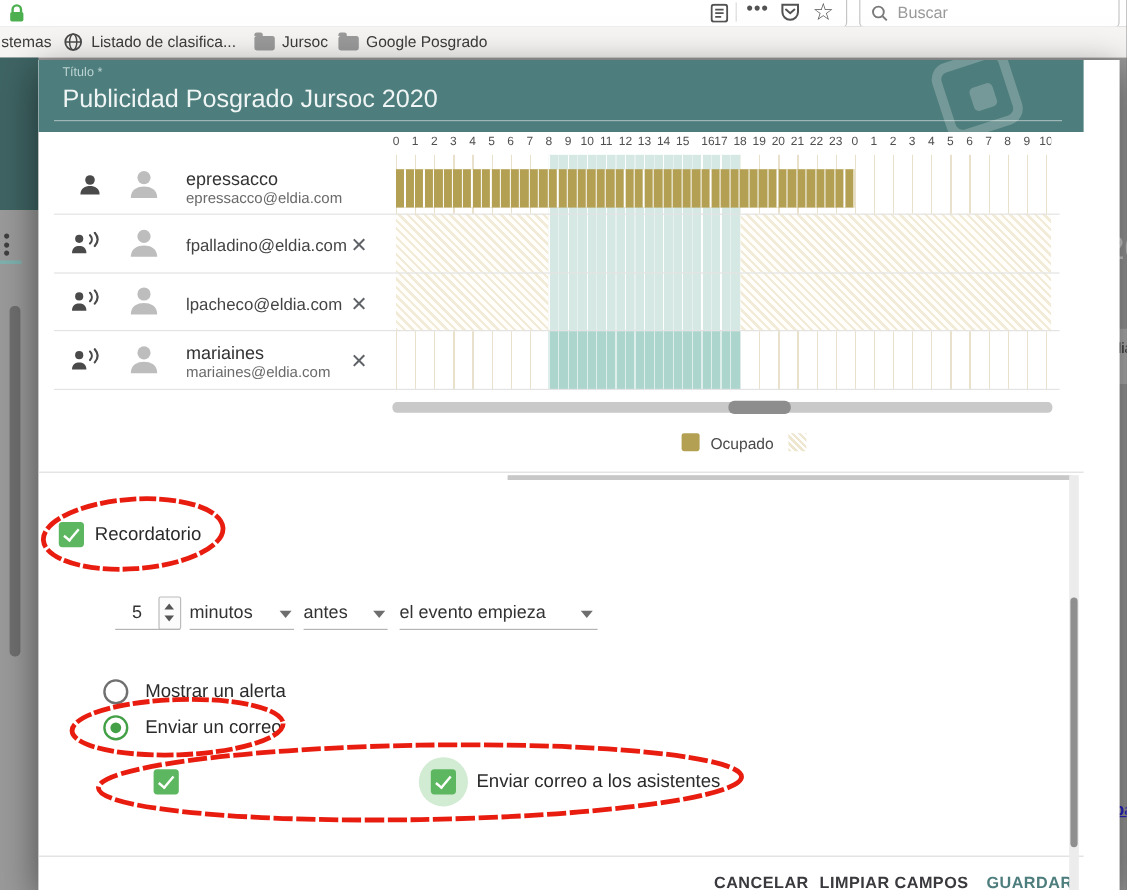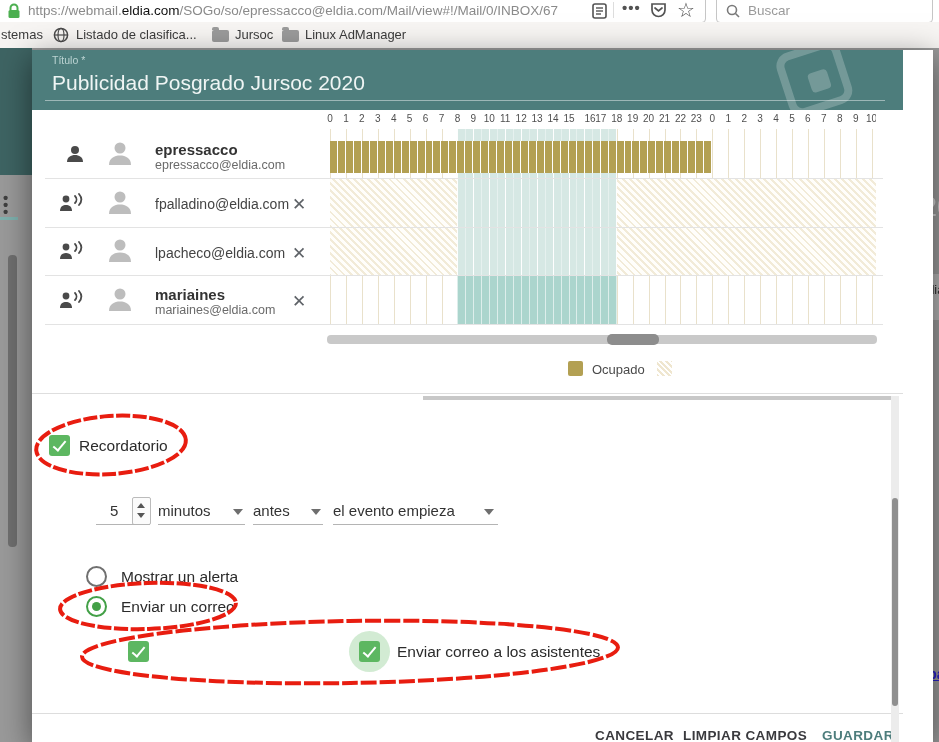--- a/index.html
+++ b/index.html
@@ -49,21 +49,21 @@
     repeating-linear-gradient(90deg,rgba(255,255,255,.4) 0,rgba(255,255,255,.4) 1px,transparent 1px,transparent 7.965px),
     var(--band,#d6e8e4);}
   #band-dark{top:147px;height:49px;background:
     repeating-linear-gradient(90deg,rgba(255,255,255,.6) 0,rgba(255,255,255,.6) 1px,transparent 1px,transparent 7.965px),
     #abd5cd;}
   #busy-blocks{top:12px;height:32px;background:
     repeating-linear-gradient(90deg,transparent 0,transparent 6.96px,#fff 6.96px,#fff 7.96px),
     var(--olive,#b3a053);}
   .rowline{left:13px;width:838px;height:1px;background:#e3e3e3;}
   
-  .att-name{font-size:15px;color:#333;font-weight:bold;}
+  .att-name{font-size:15px;color:#333;}
   .att-email{font-size:12.5px;color:#6a6a6a;}
   .att-email-only{font-size:14px;color:#444;}
   .xbtn{font-size:17px;color:#5f6368;cursor:pointer;}
   
   #hscroll-track{left:295px;top:285px;width:550px;height:9px;background:#c9c9c9;border-radius:4px;}
   #hscroll-thumb{left:575px;top:284px;width:52px;height:11px;background:#8d8d8d;border-radius:5px;}
   .legend-text{font-size:13px;color:#4a4a4a;}
   #leg-busy-swatch{left:536px;top:311px;width:15px;height:15px;background:var(--olive,#b3a053);border-radius:2px;}
   #leg-hatch-swatch{left:625px;top:311px;width:15px;height:15px;
     background:repeating-linear-gradient(45deg,#efe6cf 0,#efe6cf 2px,#fff 2px,#fff 4px);}
@@ -96,21 +96,20 @@
 <body>
 
 <div id="screen">
 
   <div id="topbar" class="abs">
     <div id="urlbox" class="abs"></div>
     <svg class="abs" style="left:7px;top:3px" width="14" height="16" viewBox="0 0 14 16">
       <path d="M3.5 7V5a3.5 3.5 0 0 1 7 0v2" fill="none" stroke="#4caf50" stroke-width="2"></path>
       <rect x="1.5" y="7" width="11" height="8" rx="1.5" fill="#4caf50"></rect>
     </svg>
-    <div class="abs urltext" style="left:28px"><span class="u-scheme">https://webmail.</span><span class="u-domain">eldia.com</span><span class="u-path">/SOGo/so/epressacco@eldia.com/Mail/view#!/Mail/0/INBOX/67</span></div>
     <svg class="abs" style="left:592px;top:3px" width="15" height="16" viewBox="0 0 15 16">
       <rect x="1" y="1" width="13" height="14" rx="2" fill="none" stroke="#535353" stroke-width="1.6"></rect>
       <line x1="4" y1="5" x2="11" y2="5" stroke="#535353" stroke-width="1.4"></line>
       <line x1="4" y1="8" x2="11" y2="8" stroke="#535353" stroke-width="1.4"></line>
       <line x1="4" y1="11" x2="9" y2="11" stroke="#535353" stroke-width="1.4"></line>
     </svg>
     <div class="abs" style="left:613px;top:2px;width:1px;height:16px;background:#ddd"></div>
     <div class="abs tico" style="left:622px;top:-1px;font-size:15px;font-weight:700;letter-spacing:1px">•••</div>
     <svg class="abs" style="left:650px;top:2px" width="17" height="17" viewBox="0 0 17 17">
       <path d="M2 2h13v6a6.5 6.5 0 0 1-13 0z" fill="none" stroke="#535353" stroke-width="1.7"></path>
@@ -129,21 +128,21 @@
     <div class="abs bm" style="left:1px">stemas</div>
     <svg class="abs" style="left:53px;top:5px" width="16" height="16" viewBox="0 0 16 16">
       <circle cx="8" cy="8" r="6.6" fill="none" stroke="#4a4a4a" stroke-width="1.5"></circle>
       <ellipse cx="8" cy="8" rx="3" ry="6.6" fill="none" stroke="#4a4a4a" stroke-width="1.2"></ellipse>
       <line x1="1.4" y1="8" x2="14.6" y2="8" stroke="#4a4a4a" stroke-width="1.2"></line>
     </svg>
     <div class="abs bm" style="left:76px">Listado de clasifica...</div>
     <div class="abs folder" style="left:212px"></div>
     <div class="abs bm" style="left:235px">Jursoc</div>
     <div class="abs folder" style="left:282px"></div>
-    <div class="abs bm" style="left:305px">Linux AdManager</div>
+    <div class="abs bm" style="left:305px">Google Posgrado</div>
   </div>
 
   <div id="left-teal" class="abs"></div>
   <div id="left-dots" class="abs">•<br>•<br>•</div>
   <div id="left-dash" class="abs"></div>
   <div id="left-scroll" class="abs"></div>
   <div id="bg-star" class="abs">☆</div>
   <div id="bg-title-frag" class="abs">c 20</div>
   <div id="bg-band" class="abs"></div>
   <div id="bg-email-frag" class="abs">@eldia</div>

